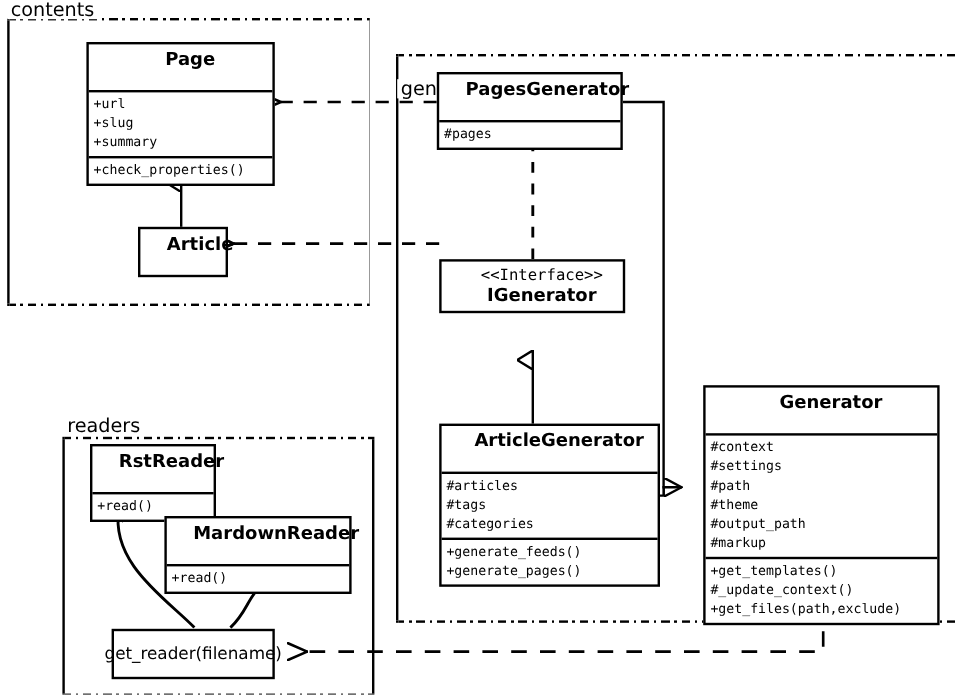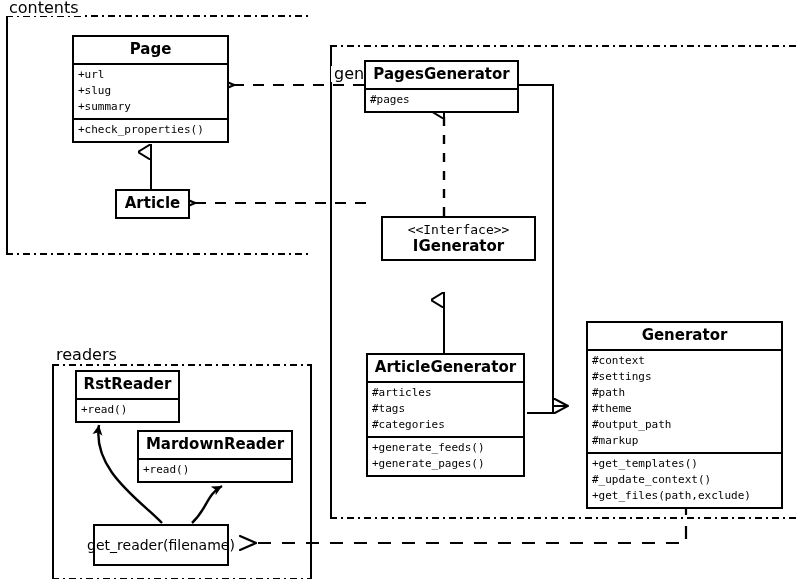--- a/index.html
+++ b/index.html
@@ -45,23 +45,24 @@
   .cls {
     position: absolute;
     border: 2px solid #000;
     background: #ffffff;
     box-sizing: border-box;
   }
   .cls .cls-name {
     font-weight: bold;
     font-size: 15px;
     text-align: center;
-    padding: 4px 6px 5px 6px;
+    padding: 4px 6px 17px 6px;
     line-height: 17px;
     color: #000;
+    margin-left: 16px;
   }
   .cls .cls-stereo {
     font-weight: normal;
     font-size: 13px;
     text-align: center;
     font-family: "DejaVu Sans Mono", monospace;
     line-height: 16px;
     color: #000;
   }
   .cls .sep {
@@ -188,28 +189,28 @@
     <div class="cls-name">Article</div>
   </div>
 
   <div class="cls" style="left:364px; top:60px; width:155px;">
     <div class="cls-name">PagesGenerator</div>
     <div class="sep compartment">
       <div class="member">#pages</div>
     </div>
   </div>
 
-  <div class="cls" style="left:381px; top:216px; width:155px;">
+  <div class="cls" style="left:366px; top:216px; width:155px;">
     <div class="cls-name" style="padding-bottom:4px;">
       <div class="cls-stereo">&lt;&lt;Interface&gt;&gt;</div>
       <div>IGenerator</div>
     </div>
   </div>
 
-  <div class="cls" style="left:366px; top:353px; width:159px;">
+  <div class="cls" style="left:366px; top:353px; width:184px;">
     <div class="cls-name">ArticleGenerator</div>
     <div class="sep compartment">
       <div class="member">#articles</div>
       <div class="member">#tags</div>
       <div class="member">#categories</div>
     </div>
     <div class="sep compartment">
       <div class="member">+generate_feeds()</div>
       <div class="member">+generate_pages()</div>
     </div>

